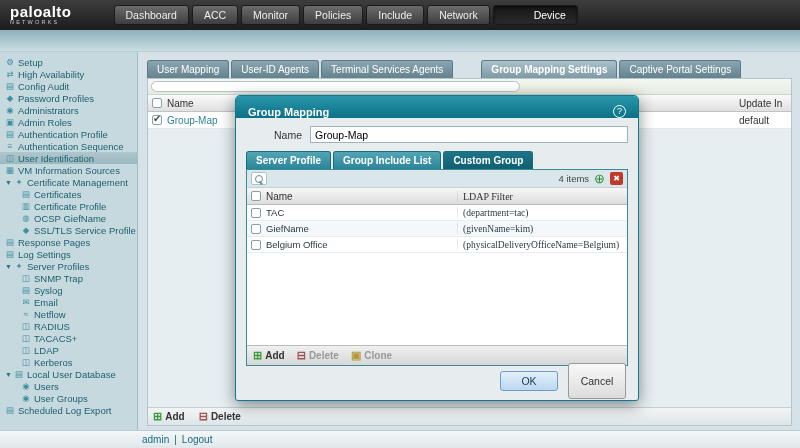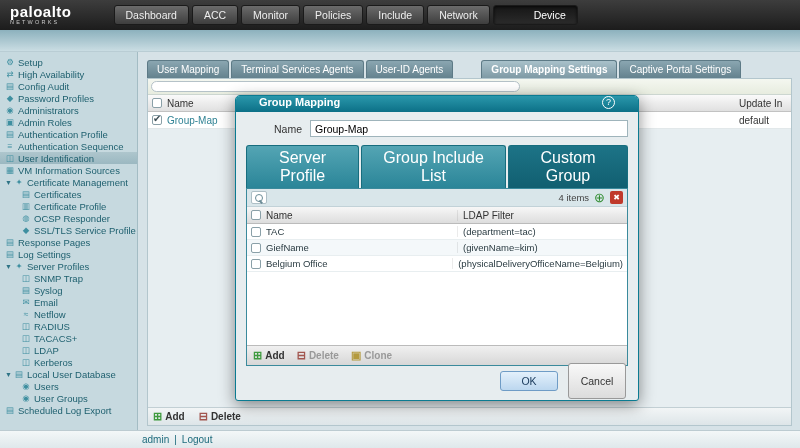--- a/index.html
+++ b/index.html
@@ -74,54 +74,54 @@
     font-size:10px; font-weight:bold; color:#333; cursor:pointer;
     font-family:"Liberation Sans",sans-serif; }
   .ic-add { color:#3f9b3f; font-size:11px; }
   .ic-del { color:#a2564f; font-size:11px; }
   .ic-clone { color:#b49a3e; font-size:11px; }
 
   
   .modal { position:absolute; left:235px; top:95px; width:404px; height:306px;
     background:#e7edef; border:1px solid #0b7b91; border-radius:5px 5px 3px 3px;
     box-shadow:0 4px 16px rgba(0,0,0,.45); z-index:10; display:flex; flex-direction:column; }
-  .modal-head { height:16px; background:linear-gradient(#2a97ab,#0c7087);
-    border-radius:4px 4px 0 0; display:flex; align-items:flex-start; padding:0 23px; }
+  .modal-head { height:22px; background:linear-gradient(#2a97ab,#0c7087);
+    border-radius:4px 4px 0 0; display:flex; align-items:flex-end; padding:0 12px; }
   .modal-title { color:#fff; font-size:11px; font-weight:bold; flex:1; }
   .help { width:13px; height:13px; border:1px solid #fff; border-radius:50%;
     color:#fff; font-size:9px; line-height:11px; text-align:center; cursor:pointer; }
   .modal-body { flex:1; padding:8px 10px 4px 10px; display:flex; flex-direction:column; }
   .name-row { display:flex; align-items:center; margin-bottom:8px; }
   .name-row label { width:64px; text-align:right; padding-right:8px; font-size:10.5px; color:#333; }
   .name-row input { flex:1; height:17px; border:1px solid #9fb4bb; background:#fff;
     font-size:10.5px; padding:0 4px; }
   .mtabs { display:flex; gap:2px; }
   .mtab { border:1px solid #176d7e; border-bottom:none; border-radius:3px 3px 0 0;
-    padding:3px 9px; font-size:16px; font-weight:normal; color:#fff; cursor:pointer;
+    padding:3px 9px; font-size:10px; font-weight:bold; color:#fff; cursor:pointer;
     background:linear-gradient(#54a5b4,#2a8598); font-family:"Liberation Sans",sans-serif; }
   .mtab.active { background:linear-gradient(#1d7487,#115f70); }
   .panel { flex:1; border:1px solid #3a8a9c; background:#fff; display:flex; flex-direction:column; }
   .items-bar { height:18px; background:#d9e6ea; border-bottom:1px solid #c2d2d8;
     display:flex; align-items:center; padding:0 4px; gap:5px; }
   .mag-box { width:16px; height:13px; background:#fff; border:1px solid #aebfc6;
     border-radius:2px; position:relative; cursor:pointer; }
   .mag-box::before { content:""; position:absolute; top:2px; left:3px; width:6px; height:6px;
     border:1.5px solid #6a8b96; border-radius:50%; }
   .mag-box::after { content:""; position:absolute; bottom:1px; right:3px; width:4px;
     height:1.5px; background:#6a8b96; transform:rotate(45deg); }
   .items-spacer { flex:1; }
   .items-count { font-size:9.5px; color:#444; }
   .ib-add { color:#2e8b2e; font-size:13px; line-height:13px; cursor:pointer; }
   .ib-x { background:#c0392b; color:#fff; width:13px; height:13px; line-height:13px;
     border-radius:2px; text-align:center; font-size:8px; cursor:pointer; }
   .ptable-head { height:17px; background:linear-gradient(#f7f7f7,#dddddd);
     border-bottom:1px solid #bbb; display:flex; align-items:center; gap:5px;
     padding:0 4px; font-size:10px; color:#333; }
   .p-name { width:192px; border-right:1px solid rgba(0,0,0,.08); }
-  .p-filter { flex:1; }
+  .p-filter { flex:1;font-family:Liberation Serif, serif; }
   .p-row { height:16px; display:flex; align-items:center; gap:5px; padding:0 4px;
     font-size:9.5px; color:#2a3b42; border-bottom:1px solid #e8eef0; cursor:pointer; }
   .p-row:nth-child(even) { background:#f4f8fa; }
   .p-fill { flex:1; }
   .p-toolbar { height:20px; background:linear-gradient(#f0f0f0,#d7d7d7);
     border-top:1px solid #bbb; display:flex; align-items:center; gap:12px; padding:0 6px; }
   .p-toolbar .tb-btn.dim span:last-child { color:#999; }
   .modal-foot { height:30px; display:flex; justify-content:flex-end; align-items:center;
     gap:10px; padding:0 12px 8px 0; }
   .btn-ok { width:58px; height:20px; border:1px solid #6f9cc6; border-radius:3px;
@@ -237,21 +237,21 @@
 
       <div class="side-item indent1">
 
         <span class="side-icon">▥</span>
         <span class="side-label">Certificate Profile</span>
       </div>
 
       <div class="side-item indent1">
 
         <span class="side-icon">◍</span>
-        <span class="side-label">OCSP Responder</span>
+        <span class="side-label">OCSP GiefName</span>
       </div>
 
       <div class="side-item indent1">
 
         <span class="side-icon">◆</span>
         <span class="side-label">SSL/TLS Service Profile</span>
       </div>
 
       <div class="side-item">
 
@@ -342,23 +342,23 @@
         <span class="side-icon">▤</span>
         <span class="side-label">Scheduled Log Export</span>
       </div>
     </aside>
 
   <main class="content">
     <div class="ctabs">
 
         <button class="ctab"><span>User Mapping</span></button>
 
+        <button class="ctab"><span>User-ID Agents</span></button>
+
         <button class="ctab"><span>Terminal Services Agents</span></button>
-
-        <button class="ctab"><span>User-ID Agents</span></button>
 
         <button class="ctab active"><span>Group Mapping Settings</span></button>
 
         <button class="ctab"><span>Captive Portal Settings</span></button>
       </div>
     <div class="content-panel">
       <div class="filterbar">
         <input class="filter-input" style="">
       </div>
       <div class="mt-head">

